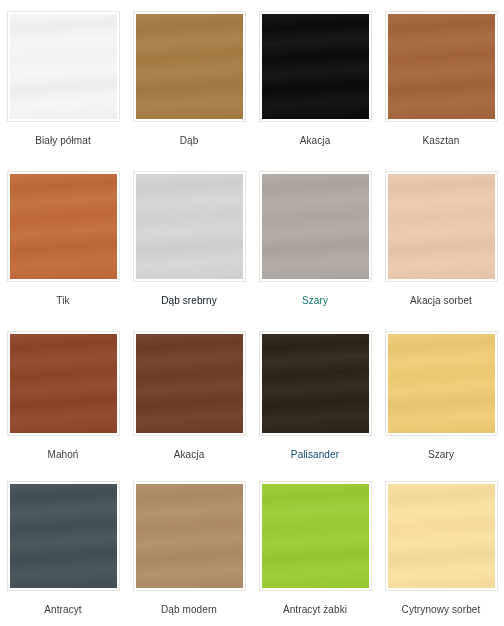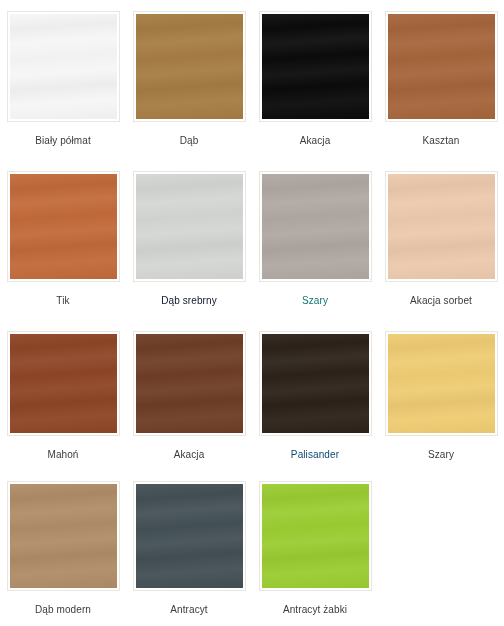--- a/index.html
+++ b/index.html
@@ -156,33 +156,39 @@
 
   <div class="swatch-cell row-3">
     <div class="swatch-frame" style="border-color: rgb(233, 230, 224);">
       <div class="swatch-color" style="background-color: rgb(239, 204, 115);"></div>
     </div>
     <div class="swatch-label" style="color: rgb(59, 59, 59);">Szary</div>
   </div>
 
   <div class="swatch-cell row-4">
     <div class="swatch-frame" style="border-color: rgb(233, 230, 224);">
-      <div class="swatch-color" style="background-color: rgb(176, 140, 104);"></div>
+      <div class="swatch-color" style="background-color: rgb(67, 80, 85);"></div>
     </div>
-    <div class="swatch-label" style="color: rgb(59, 59, 59);">Dąb modern</div>
+    <div class="swatch-label" style="color: rgb(59, 59, 59);">Antracyt</div>
   </div>
 
   <div class="swatch-cell row-4">
     <div class="swatch-frame" style="border-color: rgb(233, 230, 224);">
-      <div class="swatch-color" style="background-color: rgb(67, 80, 85);"></div>
+      <div class="swatch-color" style="background-color: rgb(176, 140, 104);"></div>
     </div>
-    <div class="swatch-label" style="color: rgb(59, 59, 59);">Antracyt</div>
+    <div class="swatch-label" style="color: rgb(59, 59, 59);">Dąb modern</div>
   </div>
 
   <div class="swatch-cell row-4">
     <div class="swatch-frame" style="border-color: rgb(233, 230, 224);">
       <div class="swatch-color" style="background-color: rgb(154, 205, 50);"></div>
     </div>
     <div class="swatch-label" style="color: rgb(59, 59, 59);">Antracyt żabki</div>
   </div>
 
+  <div class="swatch-cell row-4">
+    <div class="swatch-frame" style="border-color: rgb(233, 230, 224);">
+      <div class="swatch-color" style="background-color: rgb(250, 224, 160);"></div>
+    </div>
+    <div class="swatch-label" style="color: rgb(59, 59, 59);">Cytrynowy sorbet</div>
+  </div>
 
 </div>
 
 </body></html>

